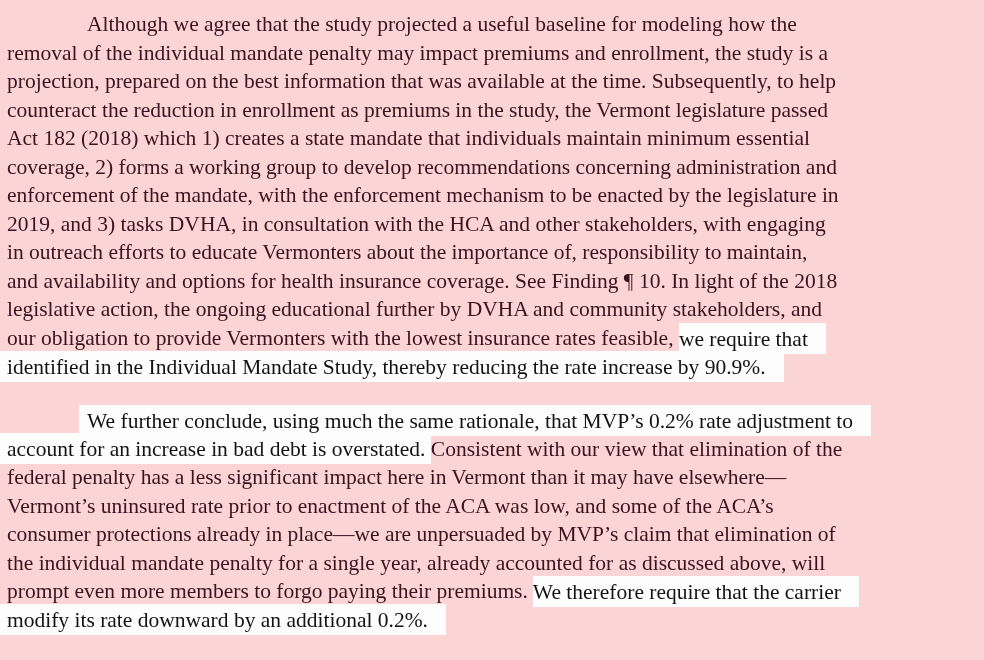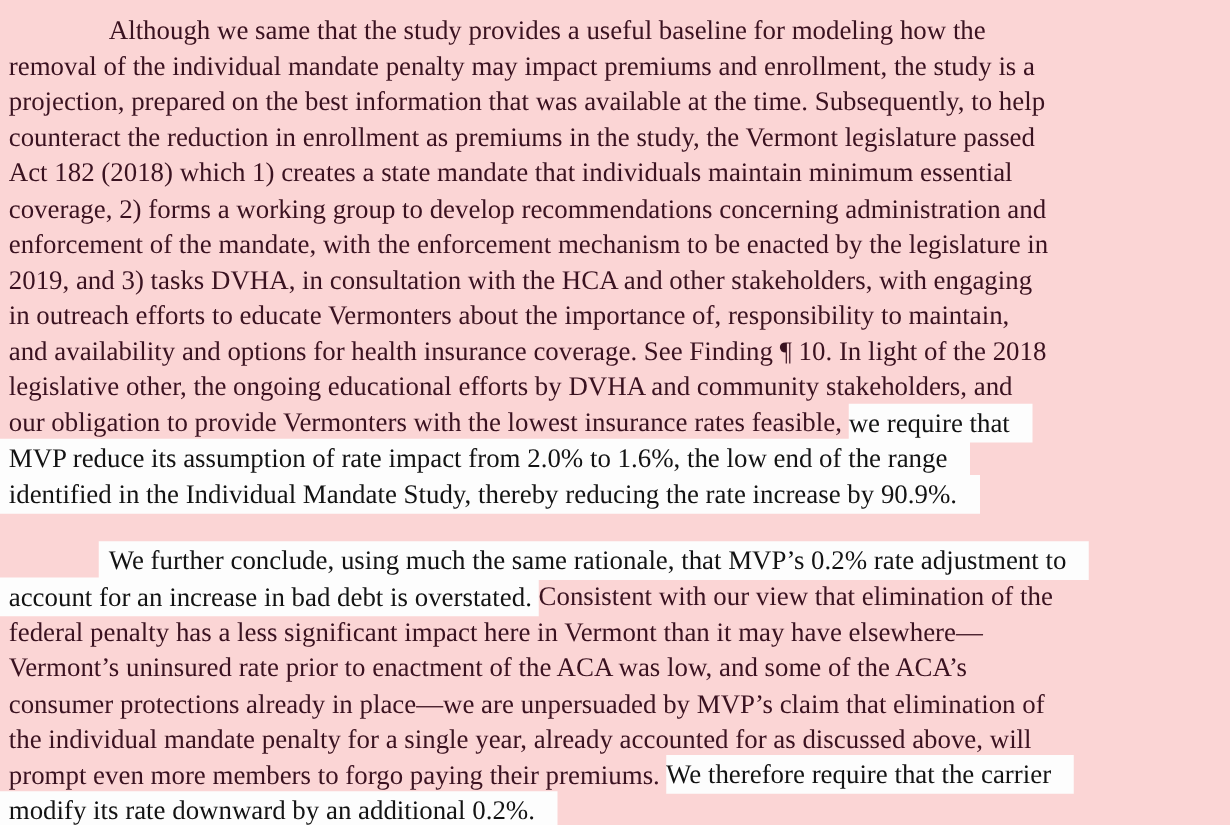--- a/index.html
+++ b/index.html
@@ -43,33 +43,32 @@
   .hl-last {                
     padding-right: 18px;
   }
   .it { }
 </style>
 </head>
 <body style="--page-bg: #fbd5d5; --hl-bg: #fdfdfd; --ink: #3a1220; --ink-hl: #131313;">
 
 <div class="doc">
     <div class="para">
-      <div class="line first"><span class="seg">Although we same that the study provides a useful baseline for modeling how the</span></div>
+      <div class="line first"><span class="seg">Although we agree that the study projected a useful baseline for modeling how the</span></div>
       <div class="line"><span class="seg">removal of the individual mandate penalty may impact premiums and enrollment, the study is a</span></div>
       <div class="line"><span class="seg">projection, prepared on the best information that was available at the time. Subsequently, to help</span></div>
       <div class="line"><span class="seg">counteract the reduction in enrollment as premiums in the study, the Vermont legislature passed</span></div>
       <div class="line"><span class="seg">Act 182 (2018) which 1) creates a state mandate that individuals maintain minimum essential</span></div>
       <div class="line"><span class="seg">coverage, 2) forms a working group to develop recommendations concerning administration and</span></div>
       <div class="line"><span class="seg">enforcement of the mandate, with the enforcement mechanism to be enacted by the legislature in</span></div>
       <div class="line"><span class="seg">2019, and 3) tasks DVHA, in consultation with the HCA and other stakeholders, with engaging</span></div>
       <div class="line"><span class="seg">in outreach efforts to educate Vermonters about the importance of, responsibility to maintain,</span></div>
       <div class="line"><span class="seg">and availability and options for health insurance coverage. </span><span class="seg it">See</span><span class="seg"> Finding ¶ 10. In light of the 2018</span></div>
-      <div class="line"><span class="seg">legislative other, the ongoing educational efforts by DVHA and community stakeholders, and</span></div>
+      <div class="line"><span class="seg">legislative action, the ongoing educational further by DVHA and community stakeholders, and</span></div>
       <div class="line"><span class="seg">our obligation to provide Vermonters with the lowest insurance rates feasible, </span><span class="seg hl hl-last">we require that</span></div>
-      <div class="line"><span class="seg hl hl-first hl-last">MVP reduce its assumption of rate impact from 2.0% to 1.6%, the low end of the range</span></div>
       <div class="line"><span class="seg hl hl-first hl-last">identified in the Individual Mandate Study, thereby reducing the rate increase by 90.9%.</span></div>
     </div>
     <div class="para">
       <div class="line first"><span class="seg hl hl-first hl-last">We further conclude, using much the same rationale, that MVP’s 0.2% rate adjustment to</span></div>
       <div class="line"><span class="seg hl hl-first">account for an increase in bad debt is overstated. </span><span class="seg">Consistent with our view that elimination of the</span></div>
       <div class="line"><span class="seg">federal penalty has a less significant impact here in Vermont than it may have elsewhere—</span></div>
       <div class="line"><span class="seg">Vermont’s uninsured rate prior to enactment of the ACA was low, and some of the ACA’s</span></div>
       <div class="line"><span class="seg">consumer protections already in place—we are unpersuaded by MVP’s claim that elimination of</span></div>
       <div class="line"><span class="seg">the individual mandate penalty for a single year, already accounted for as discussed above, will</span></div>
       <div class="line"><span class="seg">prompt even more members to forgo paying their premiums. </span><span class="seg hl hl-last">We therefore require that the carrier</span></div>

